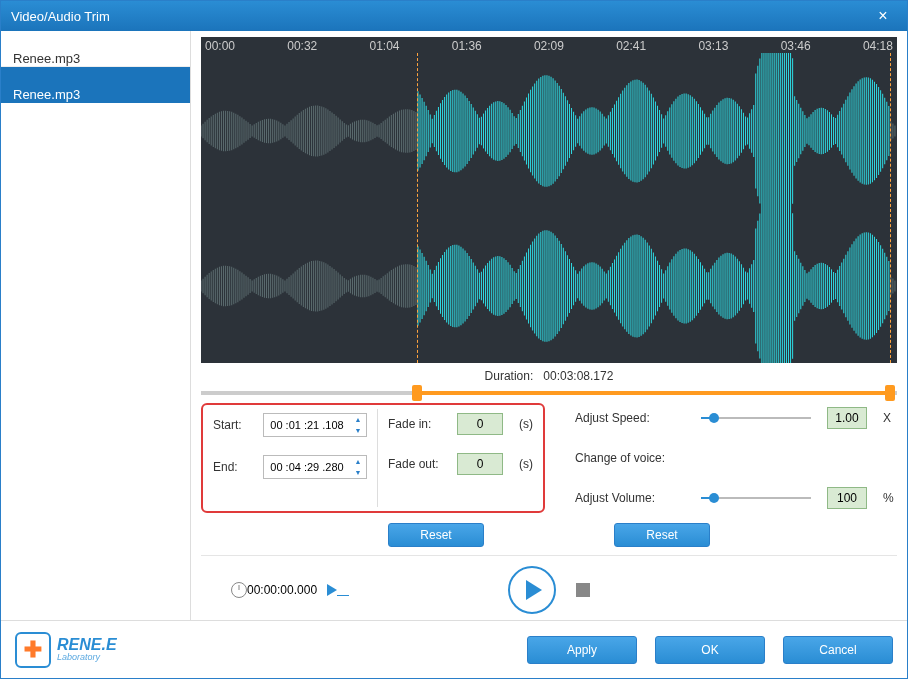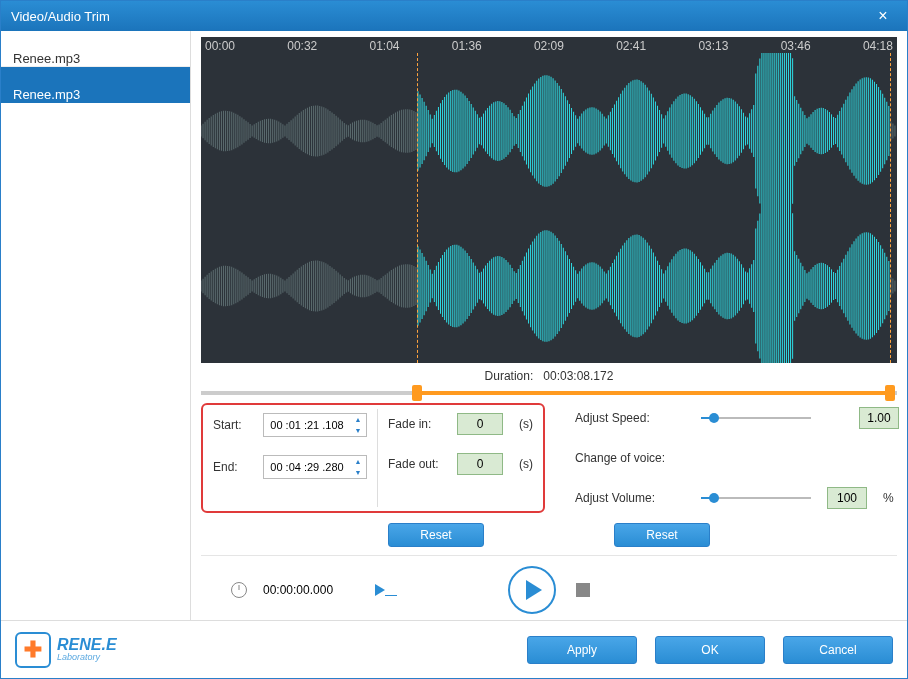--- a/index.html
+++ b/index.html
@@ -43,21 +43,21 @@
 .btn-blue { background: linear-gradient(#49a6e8,#2a8dd4); color: #fff; border: 1px solid #2a7fc9; border-radius: 3px; padding: 4px 20px; font-size: 12px; cursor: pointer; width: 96px; }
 .slider { position: relative; width: 110px; height: 14px; }
 .slider .strk { position: absolute; left: 0; right: 0; top: 6px; height: 2px; background: #bbb; }
 .slider .sfill { position: absolute; left: 0; top: 6px; height: 2px; background: #2a8dd4; }
 .slider .sknob { position: absolute; top: 2px; width: 10px; height: 10px; border-radius: 50%; background: #2a8dd4; cursor: pointer; }
 .playtri { width: 0; height: 0; border-left: 12px solid #2a8dd4; border-top: 7px solid transparent; border-bottom: 7px solid transparent; display:inline-block; cursor:pointer;}
 .selectbox { border: 1px solid #8fb986; background: #d9ead3; height: 24px; width: 140px; display: flex; align-items: center; padding: 0 6px; font-size: 12px; cursor: pointer; }
 .selectbox .sv { flex: 1; }
 .selectbox .sa { color: #2a8dd4; font-size: 10px;}
 .playerrow { display: flex; align-items: center; justify-content: center; gap: 20px; padding: 10px 0 6px 0; position:relative;}
-.clockgrp { position: absolute; left: 30px; display: flex; align-items: center; gap: 16px; font-size: 12px; }
+.clockgrp { position: absolute; left: 30px; display: flex; align-items: center; gap: 0; font-size: 12px; }
 .clockic { width: 16px; height: 16px; border: 1.5px solid #888; border-radius: 50%; position: relative; }
 .clockic:before { content:""; position:absolute; left:50%; top:50%; width:1px; height:5px; background:#888; transform-origin:bottom; transform:translate(-50%,-100%);}
 .goend { width: 0; height: 0; border-left: 10px solid #2a8dd4; border-top: 6px solid transparent; border-bottom: 6px solid transparent; cursor:pointer; position:relative;}
 .goend:after{content:"";position:absolute;right:-12px;bottom:-6px;width:12px;height:1.5px;background:#2a8dd4;}
 .playbtn { width: 48px; height: 48px; border: 2px solid #2a8dd4; border-radius: 50%; display: flex; align-items: center; justify-content: center; cursor: pointer; background:#fff;}
 .playbtn .pt { border-left: 16px solid #2a8dd4; border-top: 10px solid transparent; border-bottom: 10px solid transparent; margin-left:4px;}
 .stopbtn { width: 14px; height: 14px; background: #888; cursor: pointer; }
 .footer { height: 58px; border-top: 1px solid #ddd; display: flex; align-items: center; padding: 0 14px; background: #fff; }
 .logo { display: flex; align-items: center; gap: 6px; flex: 1; }
 .logoic { width: 36px; height: 36px; background: #fff; border: 2px solid #2a8dd4; border-radius: 6px; display: flex; align-items: center; justify-content: center; color: #ff7a2a; font-weight: bold; font-size: 22px; }
@@ -840,21 +840,21 @@
           </div>
         </div>
         <div class="col right">
           <div class="frow">
             <label class="w">Adjust Speed:</label>
             <div class="slider">
               <div class="strk"></div>
                 <div class="sfill" id="spf" style="width: 12%;"></div>
                 <div class="sknob" id="spk" style="left: calc(12% - 5px);"></div>
             </div>
-            <input class="numin" style="width: 40px; margin-left: 32px;" value="1.00">
+            <input class="numin" style="width: 40px;" value="1.00">
             <span class="unit">X</span>
             <span class="playtri"></span>
           </div>
           <div class="frow">
             <label class="w">Change of voice:</label>
           </div>
           <div class="frow">
             <label class="w">Adjust Volume:</label>
             <div class="slider">
               <div class="strk"></div>

